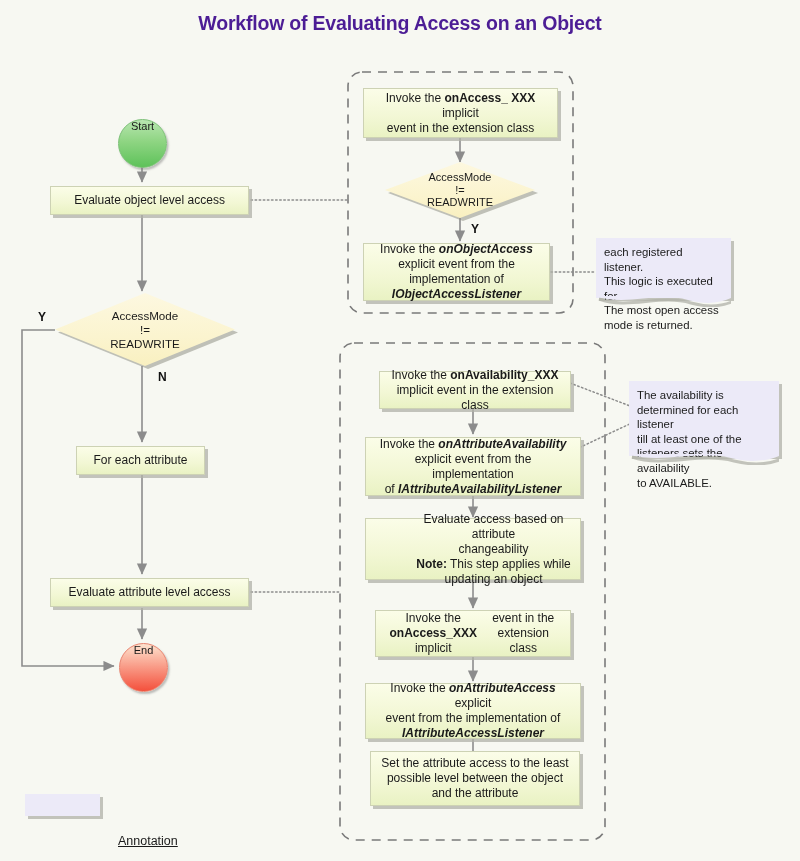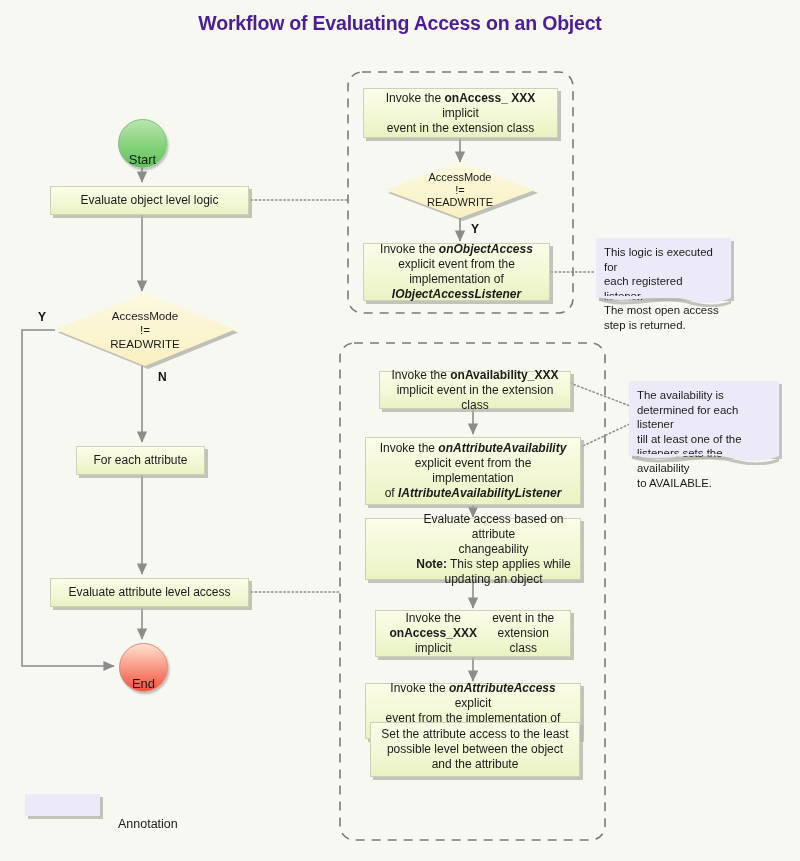--- a/index.html
+++ b/index.html
@@ -17,22 +17,22 @@
   .title{
     position:absolute;left:0;top:12px;width:800px;
     text-align:center;
     font-size:19.5px;font-weight:bold;letter-spacing:-0.2px;
     color:#4c1d95;
   }
 
   
   .term{
     position:absolute;border-radius:50%;
-    display:flex;align-items:flex-end;justify-content:center;
-    font-size:13px;color:#1a1a1a;
+    display:flex;align-items:flex-start;justify-content:center;
+    font-size:11px;color:#1a1a1a;
     box-shadow:1.5px 2px 2px rgba(120,120,120,.45);
   }
   .term.start{
     background:linear-gradient(180deg,#b8e6b0 0%,#8fd583 45%,#5ec25a 100%);
     border:1px solid #7cc077;
   }
   .term.end{
     background:linear-gradient(180deg,#fde3cf 0%,#f9a08c 45%,#f4503c 100%);
     border:1px solid #e8836f;
   }
@@ -146,21 +146,21 @@
       <line x1="551" y1="272" x2="596" y2="272"></line>
       <path d="M570,383 L651,414 L570,452"></path>
     </g>
   </svg>
 
   <div class="term start" style="left:118px;top:119px;width:47px;height:47px;">
     <span>Start</span>
   </div>
 
   <div class="proc" style="left:50px;top:186px;width:199px;height:29px;">
-    <span>Evaluate object level logic</span>
+    <span>Evaluate object level access</span>
   </div>
 
   <div class="dec" style="left:55px;top:293px;width:180px;height:73px;">
     <div class="shadow"></div>
     <div class="shape"></div>
     <div class="txt">
       <span>AccessMode</span>
       <span>!=</span>
       <span>READWRITE</span>
     </div>
@@ -209,21 +209,21 @@
 
   <div class="proc" style="left:363px;top:243px;width:187px;height:58px;flex-direction:column;">
     <span class="ln">
       <span>Invoke the </span><span class="bi">onObjectAccess</span>
     </span>
     <span class="ln">explicit event from the</span>
     <span class="ln">implementation of</span>
     <span class="ln bi">IObjectAccessListener</span>
   </div>
 
-  <div class="proc" style="left:365px;top:437px;width:216px;height:68px;flex-direction:column;">
+  <div class="proc" style="left:365px;top:437px;width:216px;height:59px;flex-direction:column;">
     <span class="ln">
       <span>Invoke the </span><span class="bi">onAttributeAvailability</span>
     </span>
     <span class="ln">explicit event from the implementation</span>
     <span class="ln">
       <span>of </span><span class="bi">IAttributeAvailabilityListener</span>
     </span>
   </div>
 
   <div class="proc" style="left:365px;top:518px;width:216px;height:62px;flex-direction:column;padding-left:48px;">
@@ -244,31 +244,31 @@
   </div>
 
   <div class="proc" style="left:365px;top:683px;width:216px;height:56px;flex-direction:column;">
     <span class="ln">
       <span>Invoke the </span><span class="bi">onAttributeAccess</span><span> explicit</span>
     </span>
     <span class="ln">event from the implementation of</span>
     <span class="ln bi">IAttributeAccessListener</span>
   </div>
 
-  <div class="proc" style="left:370px;top:722px;width:210px;height:55px;flex-direction:column;">
+  <div class="proc" style="left:370px;top:751px;width:210px;height:55px;flex-direction:column;">
     <span class="ln">Set the attribute access to the least</span>
     <span class="ln">possible level between the object</span>
     <span class="ln">and the attribute</span>
   </div>
 
   <div class="note" style="left:596px;top:238px;width:135px;height:60px;">
+    <div>each registered listener.</div>
     <div>This logic is executed for</div>
-    <div>each registered listener.</div>
     <div>The most open access</div>
-    <div>step is returned.</div>
+    <div>mode is returned.</div>
     <div class="curl">
       <svg width="135" height="11" viewBox="0 0 135 11">
           <path d="M0,0 C30,11 60,-5 92,4 C110,9 124,7 135,2 L135,0 Z" fill="#eceaf8"></path>
           <path d="M3,3 C33,14 63,-2 95,7 C113,12 127,10 138,5" fill="none" stroke="rgba(176,178,168,.75)" stroke-width="3"></path>
         </svg>
     </div>
   </div>
 
   <div class="note" style="left:629px;top:381px;width:150px;height:75px;">
     <div>The availability is</div>
@@ -278,15 +278,15 @@
     <div>to AVAILABLE.</div>
     <div class="curl">
       <svg width="150" height="11" viewBox="0 0 150 11">
           <path d="M0,0 C33,11 66,-5 102,4 C122,9 138,7 150,2 L150,0 Z" fill="#eceaf8"></path>
           <path d="M3,3 C36,14 69,-2 105,7 C125,12 141,10 153,5" fill="none" stroke="rgba(176,178,168,.75)" stroke-width="3"></path>
         </svg>
     </div>
   </div>
 
   <div class="legend-swatch" style="left:25px;top:794px;width:75px;height:22px;"></div>
-  <div class="legend-label" style="left:118px;top:817px;">Annotation</div>
+  <div class="legend-label" style="left:118px;top:834px;text-decoration:underline;">Annotation</div>
 
 </div>
 
 </body></html>

